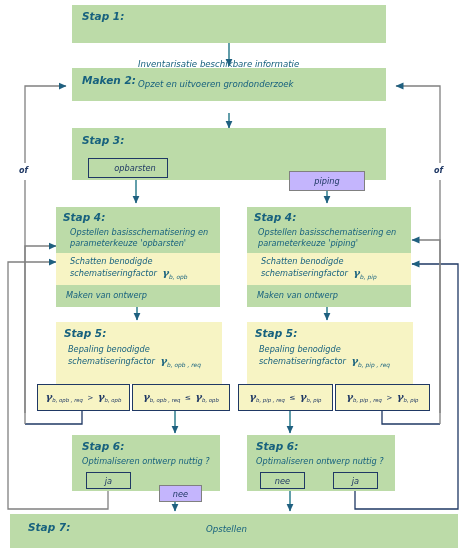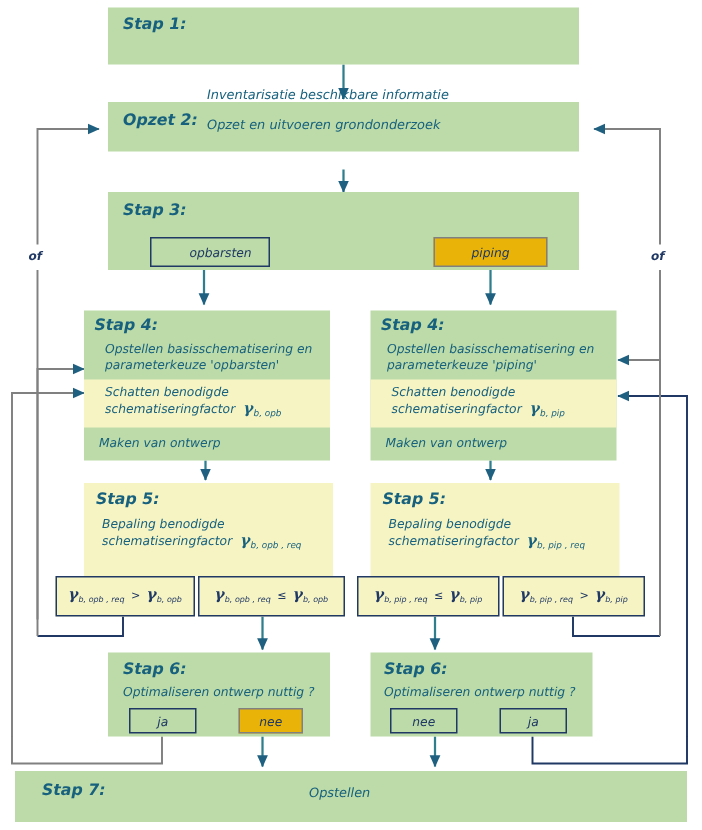--- a/index.html
+++ b/index.html
@@ -5,21 +5,21 @@
   html,body{margin:0;padding:0;background:#ffffff;}
   body{width:468px;height:553px;position:relative;overflow:hidden;
        font-family:"DejaVu Sans","Liberation Sans",sans-serif;}
   #chart{position:absolute;left:0;top:0;width:468px;height:403px;}
 
   .box{position:absolute;box-sizing:border-box;}
   .green{background:#bcdba8;}
   .yellow{background:#f7f4c4;}
   .outlined{border:1.4px solid #1f3864;background:#bcdba8;}
   .outlined-y{border:1.4px solid #1f3864;background:#f7f4c4;}
-  .outlined-gray{border:1.4px solid #808080;background:#eab308;}
+  .outlined-gray{border:1.4px solid #808080;background:#c4b5fd;margin-top:13px;}
 
   .lbl{position:absolute;color:#17617e;font-style:italic;white-space:nowrap;
        line-height:1.22;}
   .step{font-weight:bold;font-size:10.5px;color:#17617e;font-style:italic;}
   .body-t{font-size:8.6px;font-style:italic;color:#17617e;}
   .body-t2{font-size:8.2px;font-style:italic;color:#17617e;}
   .small-t{font-size:8.2px;font-style:italic;color:#1f3864;}
   .tiny-t{font-size:7.4px;font-style:italic;color:#1f3864;}
   .of-t{font-size:8px;color:#1f3864;font-weight:bold;}
 
@@ -81,27 +81,27 @@
 
     <path d="M440,413 L440,180" fill="none" stroke="#808080" stroke-width="1.3"></path>
     <path d="M440,163 L440,86 L396,86" fill="none" stroke="#808080" stroke-width="1.3" marker-end="url(#atl)"></path>
   </svg>
 
   <div class="box green" style="left:72px;top:5px;width:314px;height:38px;"></div>
   <div class="lbl step" style="left:82px;top:10px;">Stap 1:</div>
   <div class="lbl body-t" style="left:138px;top:31px;margin-top:28px;">Inventarisatie beschikbare informatie</div>
 
   <div class="box green" style="left:72px;top:68px;width:314px;height:33px;"></div>
-  <div class="lbl step" style="left:82px;top:74px;">Opzet 2:</div>
+  <div class="lbl step" style="left:82px;top:74px;">Maken 2:</div>
   <div class="lbl body-t" style="left:138px;top:79px;">Opzet en uitvoeren grondonderzoek</div>
 
   <div class="box green" style="left:72px;top:128px;width:314px;height:52px;"></div>
   <div class="lbl step" style="left:82px;top:134px;">Stap 3:</div>
 
-  <div class="box outlined ctr" style="left:100px;top:158px;width:80px;height:20px;padding-left:14px;">
+  <div class="box outlined ctr" style="left:88px;top:158px;width:80px;height:20px;padding-left:14px;">
     <span class="small-t">opbarsten</span>
   </div>
   <div class="box outlined-gray ctr" style="left:289px;top:158px;width:76px;height:20px;">
     <span class="small-t">piping</span>
   </div>
 
   <div class="lbl of-t" style="left:19px;top:166px;">of</div>
   <div class="lbl of-t" style="left:434px;top:166px;">of</div>
 
   <div class="box green" style="left:56px;top:207px;width:164px;height:100px;"></div>

